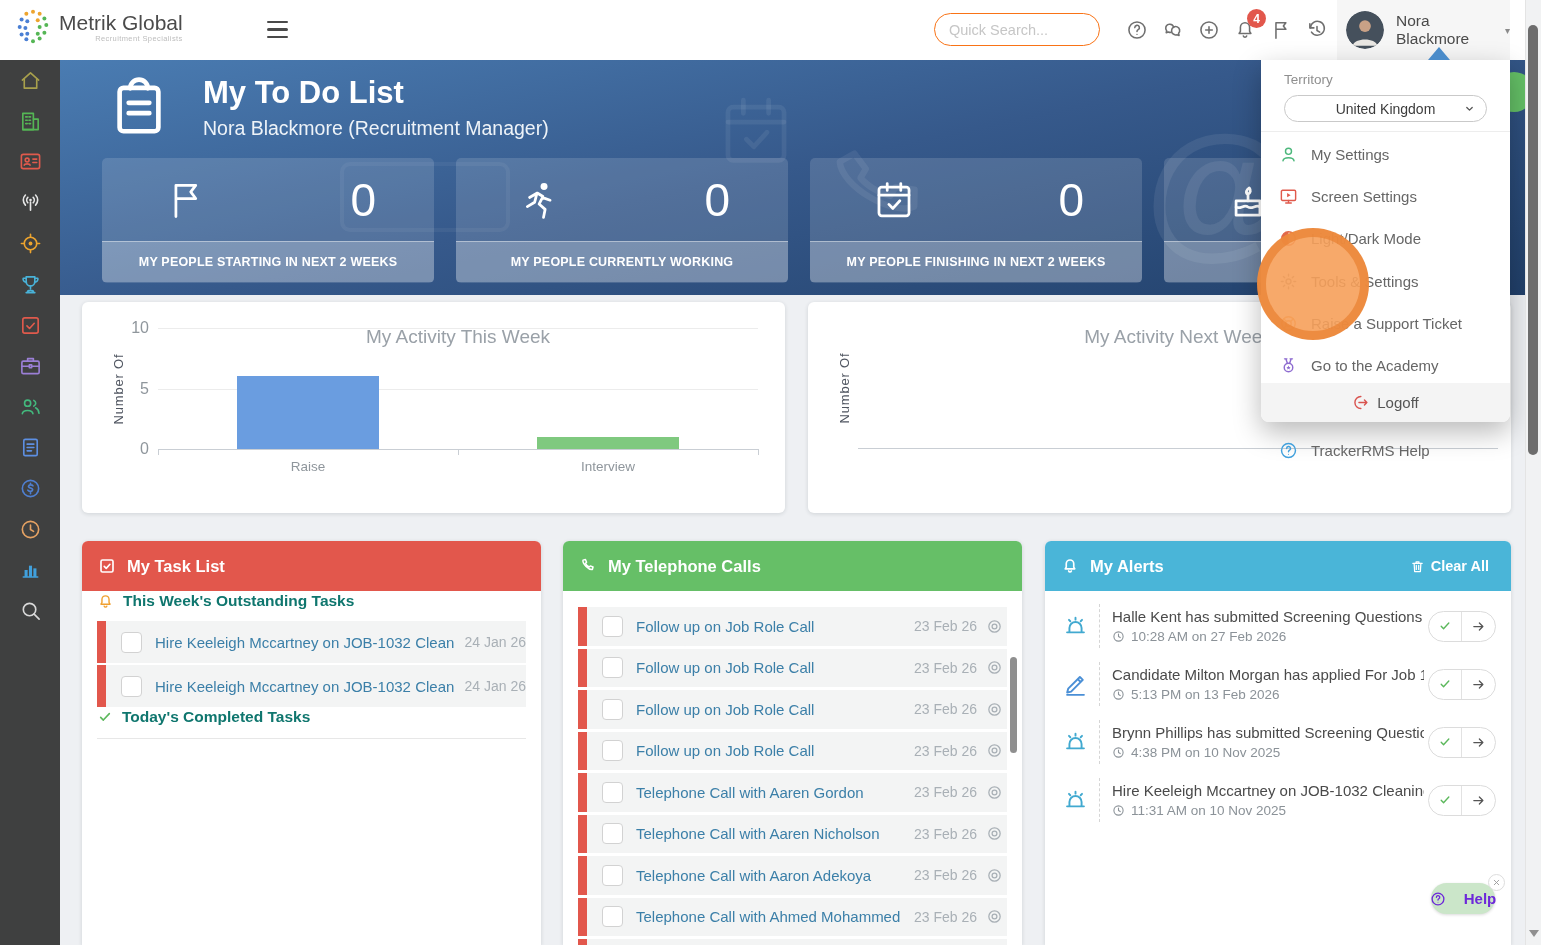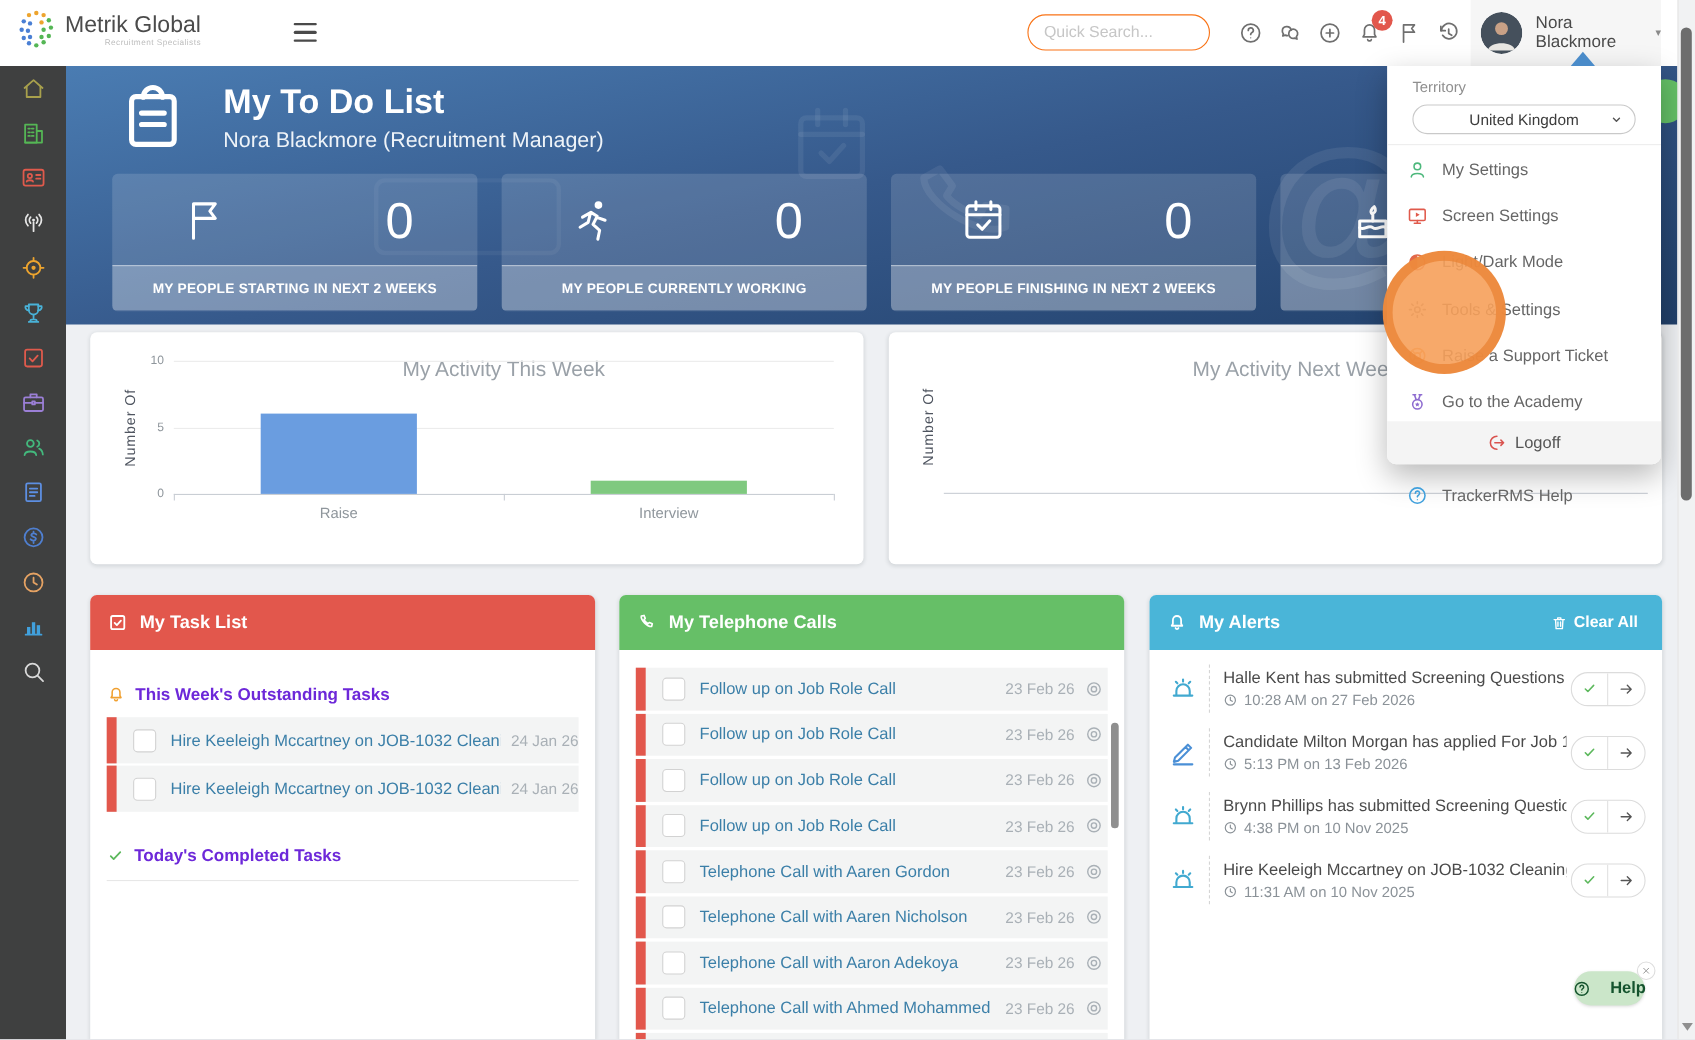--- a/index.html
+++ b/index.html
@@ -49,36 +49,36 @@
 
   
   .card{position:absolute;background:#fff;border-radius:6px;box-shadow:0 1px 4px rgba(30,40,50,.14);}
   #chart-0{left:82px;top:302px;width:703px;height:211px;}
   #chart-1{left:808px;top:302px;width:703px;height:211px;}
   .ch-title{position:absolute;font-size:19px;color:#9aa1a8;transform:translateX(-50%);white-space:nowrap;}
   .ch-ylabel{position:absolute;font-size:13px;color:#4f5560;letter-spacing:.8px;transform:translate(-50%,-50%) rotate(-90deg);white-space:nowrap;}
   .ch-grid{position:absolute;height:1px;background:#ececec;}
   .ch-base{position:absolute;height:1px;background:#c9ced4;}
   .ch-tickv{position:absolute;width:1px;height:6px;background:#c9ced4;}
-  .ch-ylab{position:absolute;font-size:11px;color:#8f969c;transform:translate(-100%,-50%);}
+  .ch-ylab{position:absolute;font-size:16px;color:#8f969c;transform:translate(-100%,-50%);}
   .ch-bar{position:absolute;}
   .ch-cat{position:absolute;font-size:13.5px;color:#8f969c;transform:translateX(-50%);white-space:nowrap;}
 
   
   .panel{position:absolute;top:541px;height:404px;background:#fff;border-radius:6px 6px 0 0;box-shadow:0 1px 4px rgba(30,40,50,.14);}
   #panel-tasks{left:82px;width:459px;}
   #panel-calls{left:563px;width:459px;}
   #panel-alerts{left:1045px;width:466px;}
   .phead{height:50px;border-radius:6px 6px 0 0;display:flex;align-items:center;gap:11px;padding:0 16px;color:#fff;font-size:16.5px;font-weight:bold;}
   .phead-tasks{background:#e2574c;}
   .phead-calls{background:#66bf67;}
   .phead-alerts{background:#4ab5d8;}
   .clear-all{margin-left:auto;display:flex;align-items:center;gap:6px;font-size:14.5px;font-weight:bold;color:#fff;background:none;border:none;cursor:pointer;font-family:inherit;}
   .pbody{position:relative;height:354px;overflow:hidden;padding:0 15px;}
-  .sect-head{display:flex;align-items:flex-start;gap:9px;font-size:15.5px;font-weight:bold;color:#6d28d9;margin-top:32px;}
+  .sect-head{display:flex;align-items:center;gap:9px;font-size:15.5px;font-weight:bold;color:#0f766e;margin-top:1px;}
   .task-list{margin-top:11px;display:flex;flex-direction:column;gap:2px;}
   .call-list{margin-top:16px;display:flex;flex-direction:column;gap:3px;}
   .lrow{position:relative;height:42px;background:#f3f4f4;display:flex;align-items:center;padding-left:24px;flex:none;}
   .call-list .lrow{height:38.5px;}
   .rbar{position:absolute;left:0;top:0;bottom:0;width:9px;background:#e2574c;}
   .cbx{width:21px;height:21px;background:#fff;border:1px solid #d2d2d2;border-radius:4px;flex:none;cursor:pointer;padding:0;}
   .rlink{margin-left:13px;font-size:15px;color:#3b7fa8;white-space:nowrap;overflow:hidden;flex:1;cursor:pointer;text-decoration:none;}
   .rdate{margin-left:10px;font-size:14px;color:#a9b0b6;flex:none;}
   .eye{margin-left:9px;margin-right:4px;color:#a9b0b6;cursor:pointer;}
   .tdivider{height:1px;background:#e7e7e7;margin-top:12px;}
@@ -105,21 +105,21 @@
   .um-items{position:absolute;left:0;top:73px;width:100%;}
   .mitem{height:42.3px;display:flex;align-items:center;gap:13px;padding-left:18px;font-size:15px;color:#666;cursor:pointer;}
   .um-footer{position:absolute;left:0;bottom:0;width:100%;height:39px;background:#f4f4f4;border-radius:0 0 8px 8px;display:flex;align-items:center;justify-content:center;gap:8px;font-size:15px;color:#555;cursor:pointer;border:none;font-family:inherit;}
   .fab-green{position:absolute;left:1494px;top:72px;width:40px;height:40px;border-radius:50%;background:#64bf66;z-index:45;border:none;cursor:pointer;}
   .click-ring{position:absolute;left:1257px;top:228px;width:112px;height:112px;border-radius:50%;background:rgba(246,160,90,.9);border:9px solid rgba(234,131,52,.75);z-index:60;pointer-events:none;}
 
   
   .scrollbar{position:absolute;right:0;top:0;width:16px;height:945px;background:#f1f2f3;border-left:1px solid #e4e4e4;z-index:70;}
   .sb-thumb{position:absolute;left:2px;top:25px;width:10px;height:430px;background:#6d6d6d;border-radius:5px;cursor:pointer;}
   .sb-down{position:absolute;left:3px;bottom:8px;width:0;height:0;border-left:5px solid transparent;border-right:5px solid transparent;border-top:7px solid #8f8f8f;}
-  .help-fab{position:absolute;left:1431px;top:883px;width:64px;height:31px;background:#cbe6c9;border-radius:16px;display:flex;align-items:center;justify-content:center;gap:18px;color:#14532d;font-size:15px;font-weight:bold;z-index:65;cursor:pointer;border:none;box-shadow:0 1px 3px rgba(0,0,0,.15);font-family:inherit;}
+  .help-fab{position:absolute;left:1431px;top:883px;width:64px;height:31px;background:#cbe6c9;border-radius:16px;display:flex;align-items:center;justify-content:center;gap:18px;color:#6d28d9;font-size:15px;font-weight:bold;z-index:65;cursor:pointer;border:none;box-shadow:0 1px 3px rgba(0,0,0,.15);font-family:inherit;}
   .help-close{position:absolute;left:1488px;top:874px;width:17px;height:17px;border-radius:50%;background:#fff;border:1px solid #ddd;display:flex;align-items:center;justify-content:center;color:#999;z-index:66;cursor:pointer;padding:0;}
 </style>
 </head>
 <body>
 
 <div class="screen">
 
   <header class="topbar">
     <div class="brand">
       <span class="icon" id="brand-swirl">

